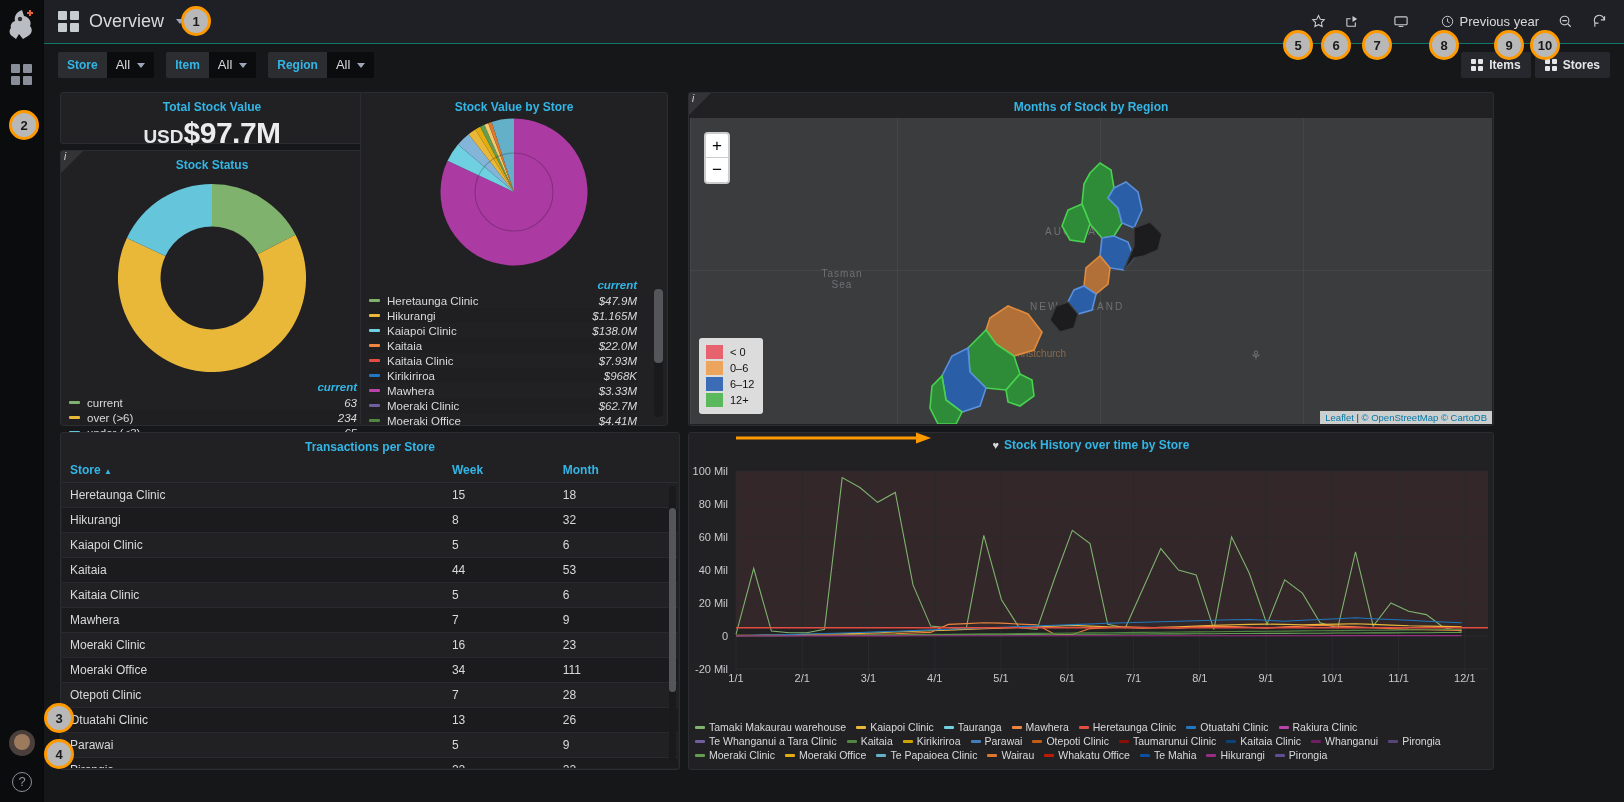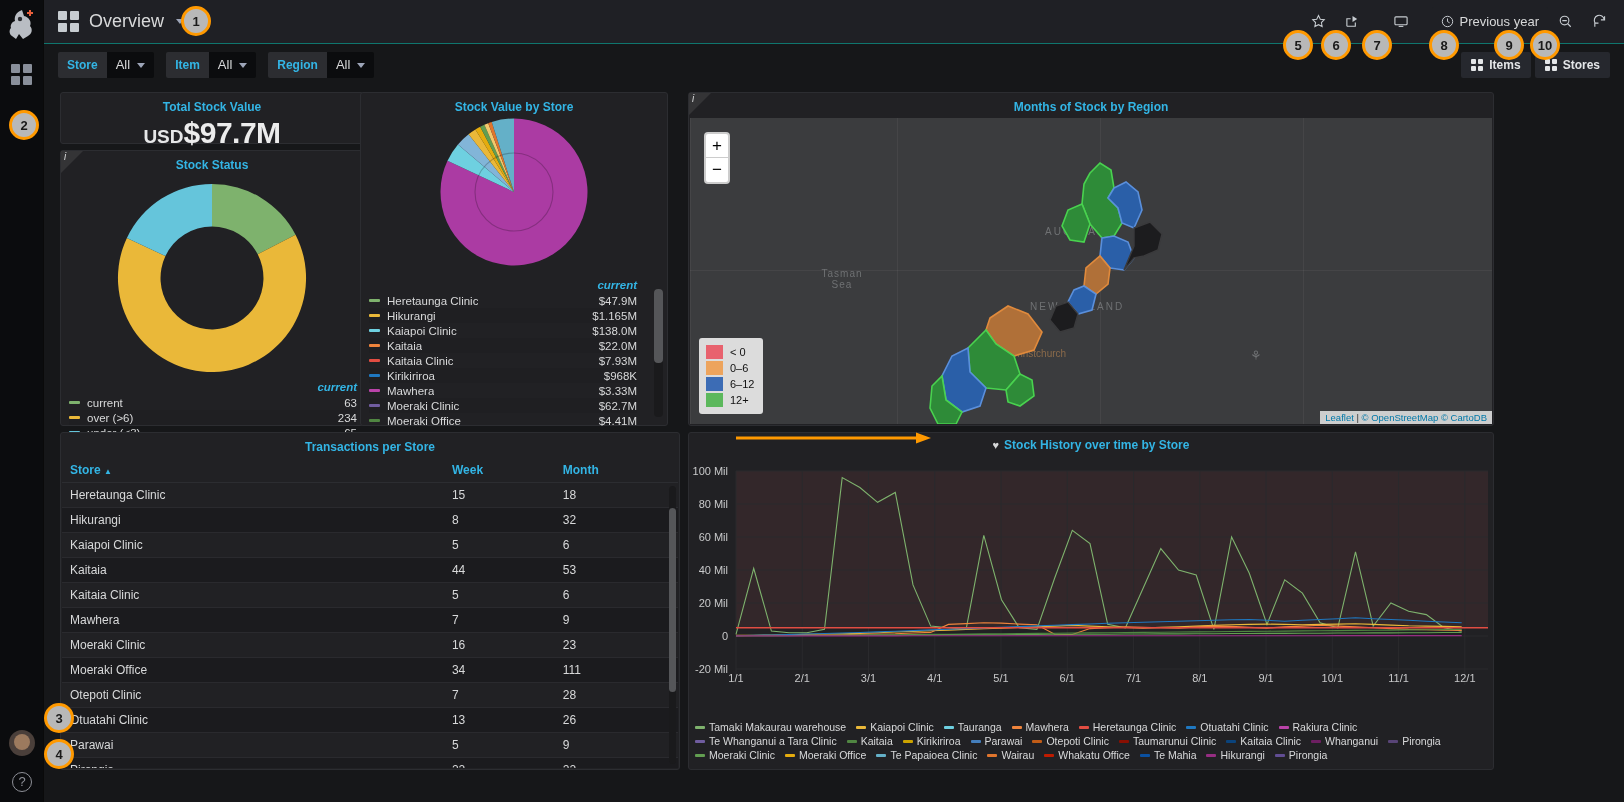--- a/index.html
+++ b/index.html
@@ -89,21 +89,21 @@
   #p-status { left: 60px; top: 150px; width: 304px; height: 276px; }
   .donut-wrap { display: flex; justify-content: center; margin-top: 8px; }
 
   
   .legend { padding: 4px 6px 0 8px; font-size: 11.5px; }
   .legend-hdr { text-align: right; color: #33b5e5; font-weight: bold; padding-bottom: 2px; font-style: italic; }
   .legend-row { display: flex; align-items: center; height: 15px; }
   .legend-row.alt { background: #1f1f22; }
   .legend-dash { width: 11px; height: 3px; border-radius: 1px; margin-right: 7px; flex: none; }
   .legend-name { color: #d8d9da; white-space: nowrap; overflow: hidden; text-overflow: ellipsis; }
-  .legend-val { margin-left: auto; color: #d8d9da; padding-left: 8px; }
+  .legend-val { margin-left: auto; color: #d8d9da; padding-left: 8px; font-style: italic; }
 
   
   #p-pie { left: 360px; top: 92px; width: 308px; height: 334px; }
 
   
   #p-map { left: 688px; top: 92px; width: 806px; height: 334px; }
   .map-canvas { position: absolute; left: 1px; top: 25px; right: 1px; bottom: 1px; background: #3b3c3e; overflow: hidden; }
   .map-grat { position: absolute; background: rgba(255,255,255,.05); }
   .leaflet-zoom { position: absolute; left: 14px; top: 14px; width: 26px; background: #fff; border: 2px solid rgba(0,0,0,.2); border-radius: 4px; }
   .leaflet-zoom div { height: 24px; line-height: 23px; text-align: center; font-size: 17px; color: #000; cursor: pointer; }

